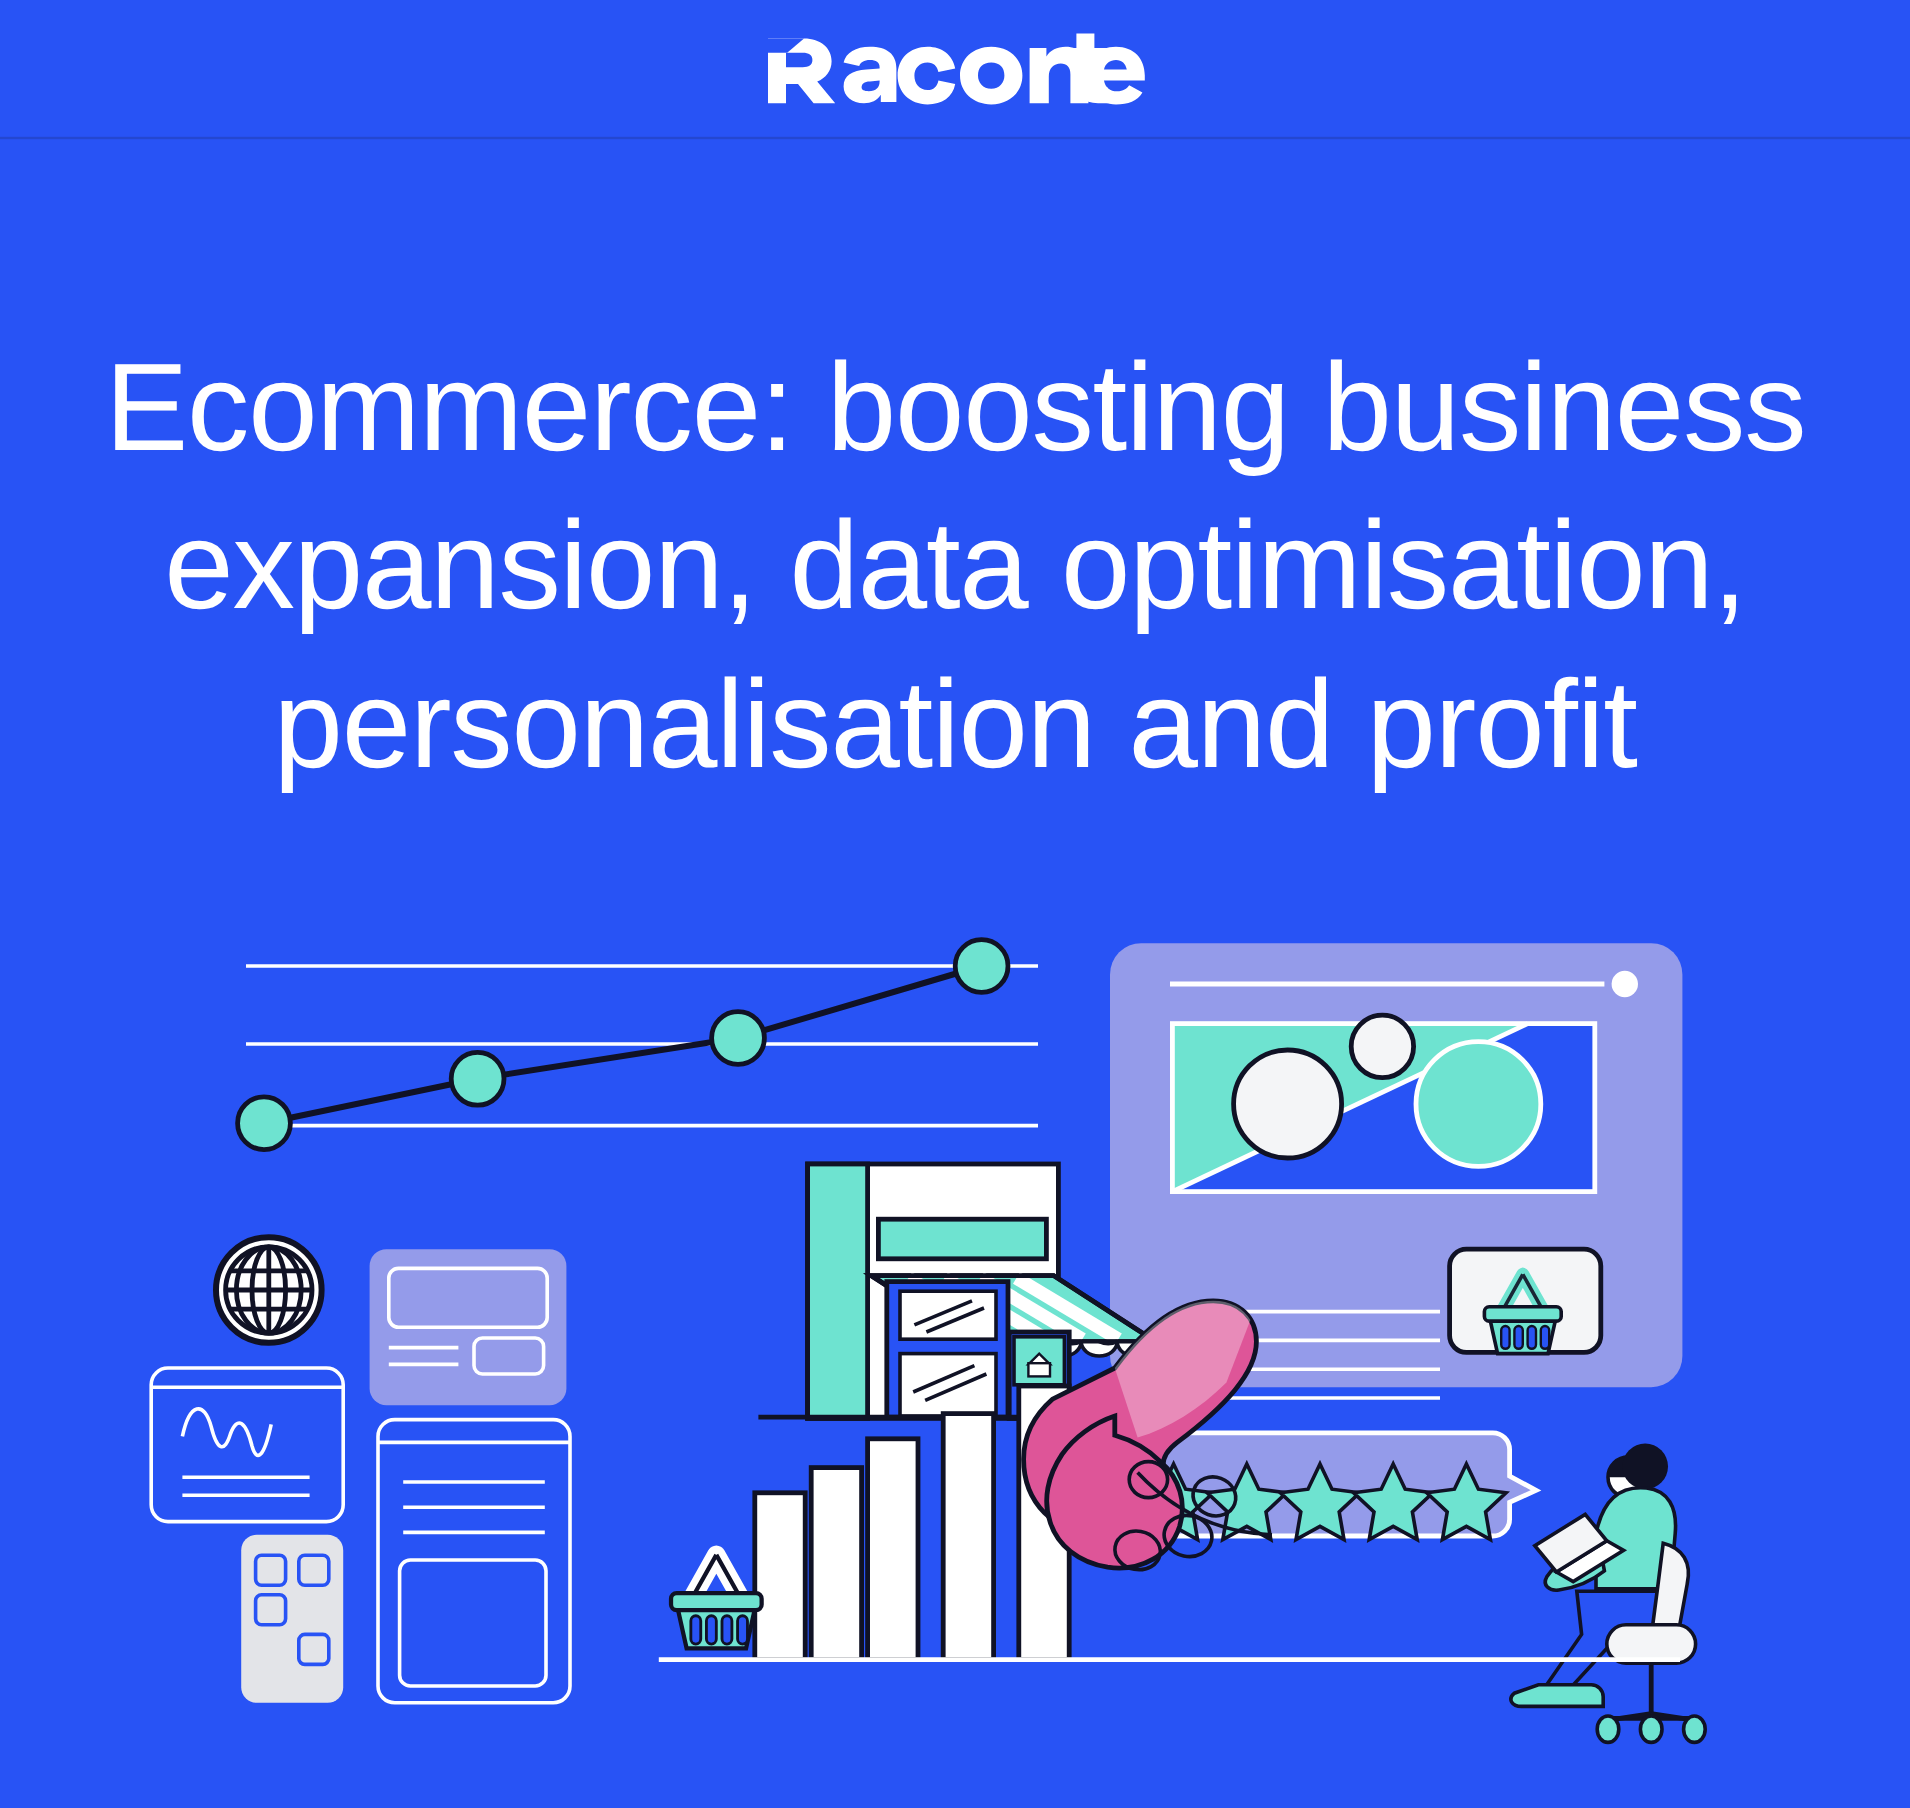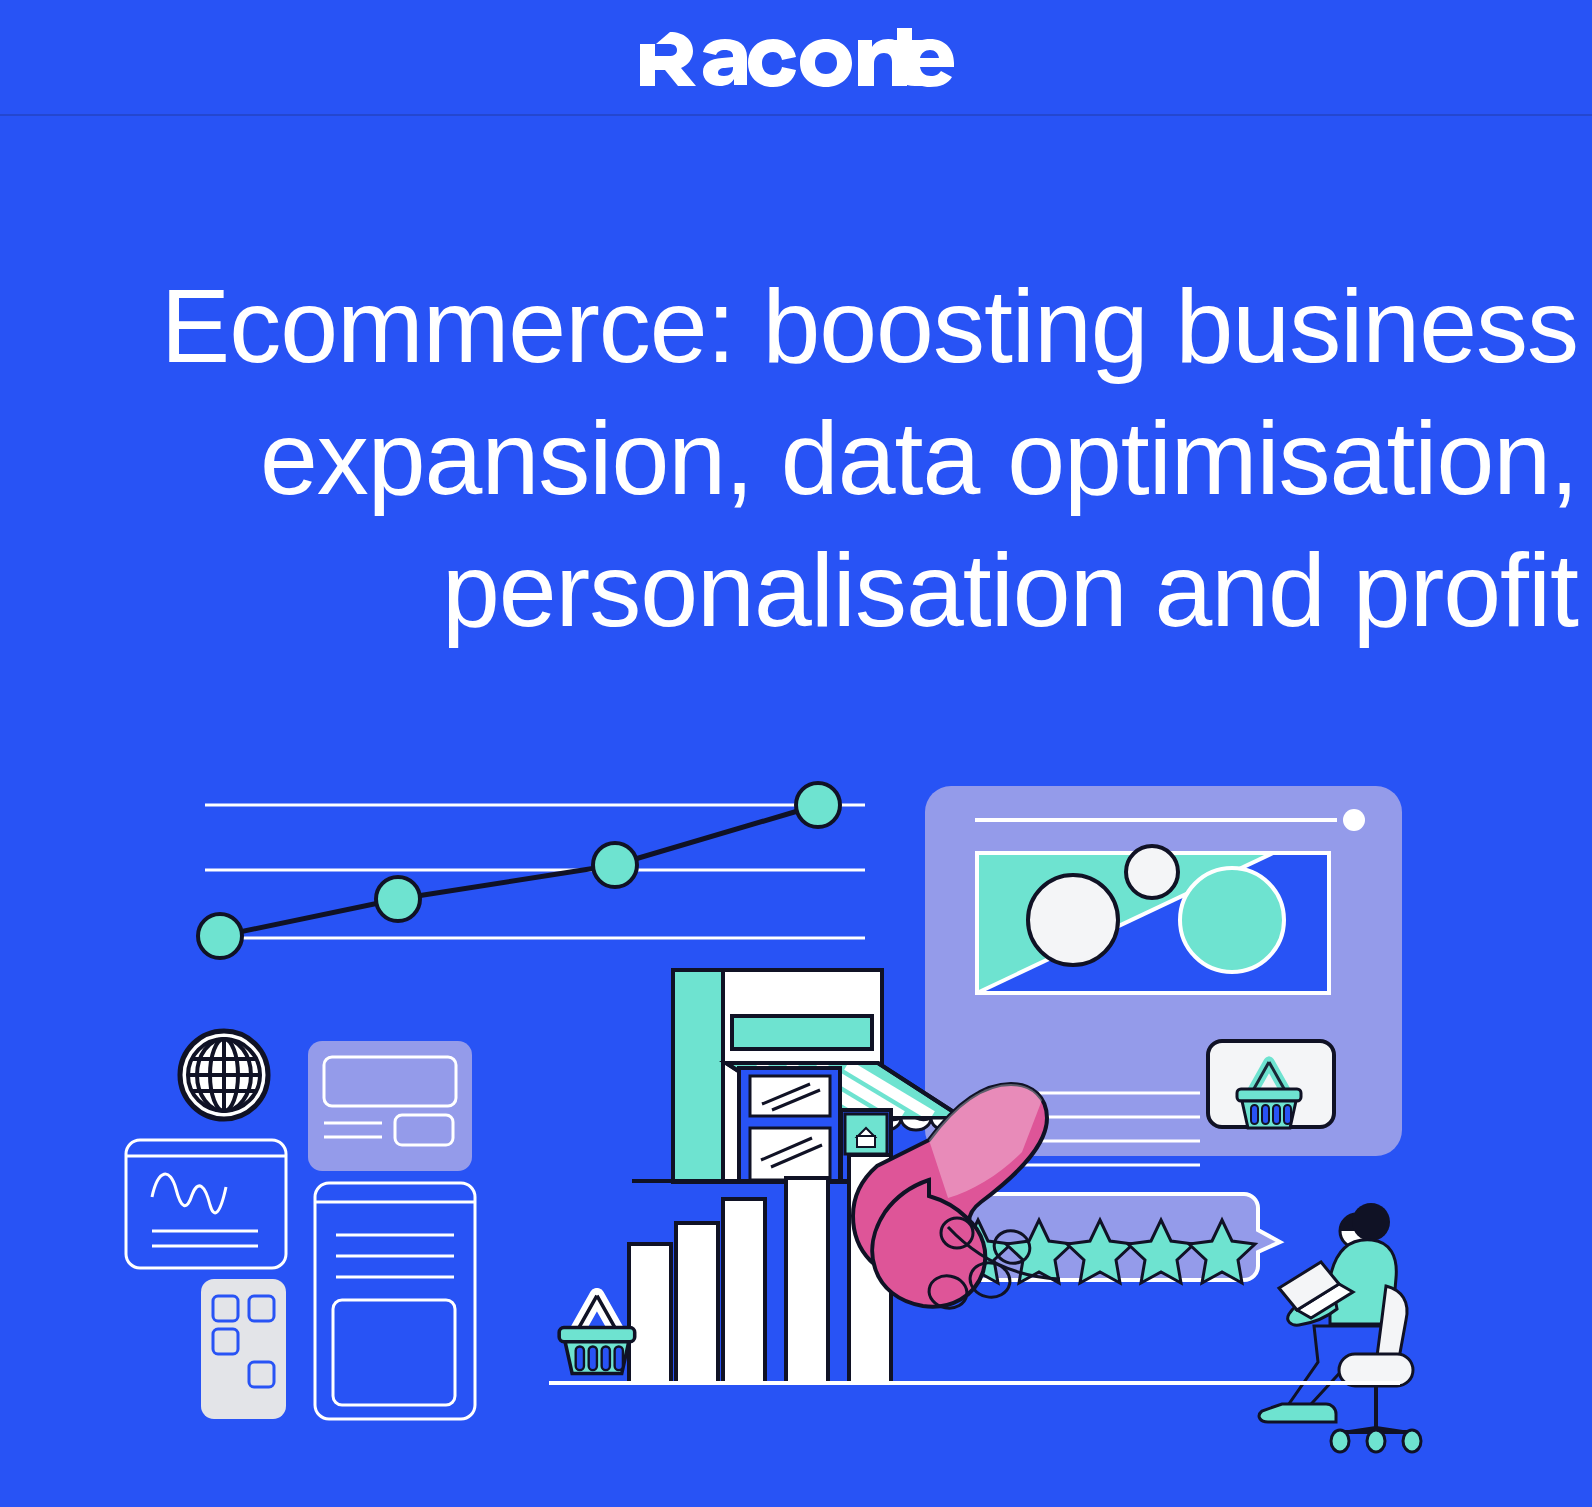--- a/index.html
+++ b/index.html
@@ -34,23 +34,23 @@
   .logo {
     display: flex;
     align-items: center;
   }
   .logo svg { display: block; }
 
   
   .title {
     position: absolute;
     left: 0;
-    top: 190px;
-    width: 1592px;
-    text-align: right;
+    top: 204px;
+    width: 1592px;
+    text-align: center;
     color: #ffffff;
     font-family: "Liberation Sans", sans-serif;
     font-size: 104px;
     line-height: 132px;
     font-weight: 400;
     letter-spacing: -1px;
     padding: 0 14px;
     box-sizing: border-box;
   }
 

